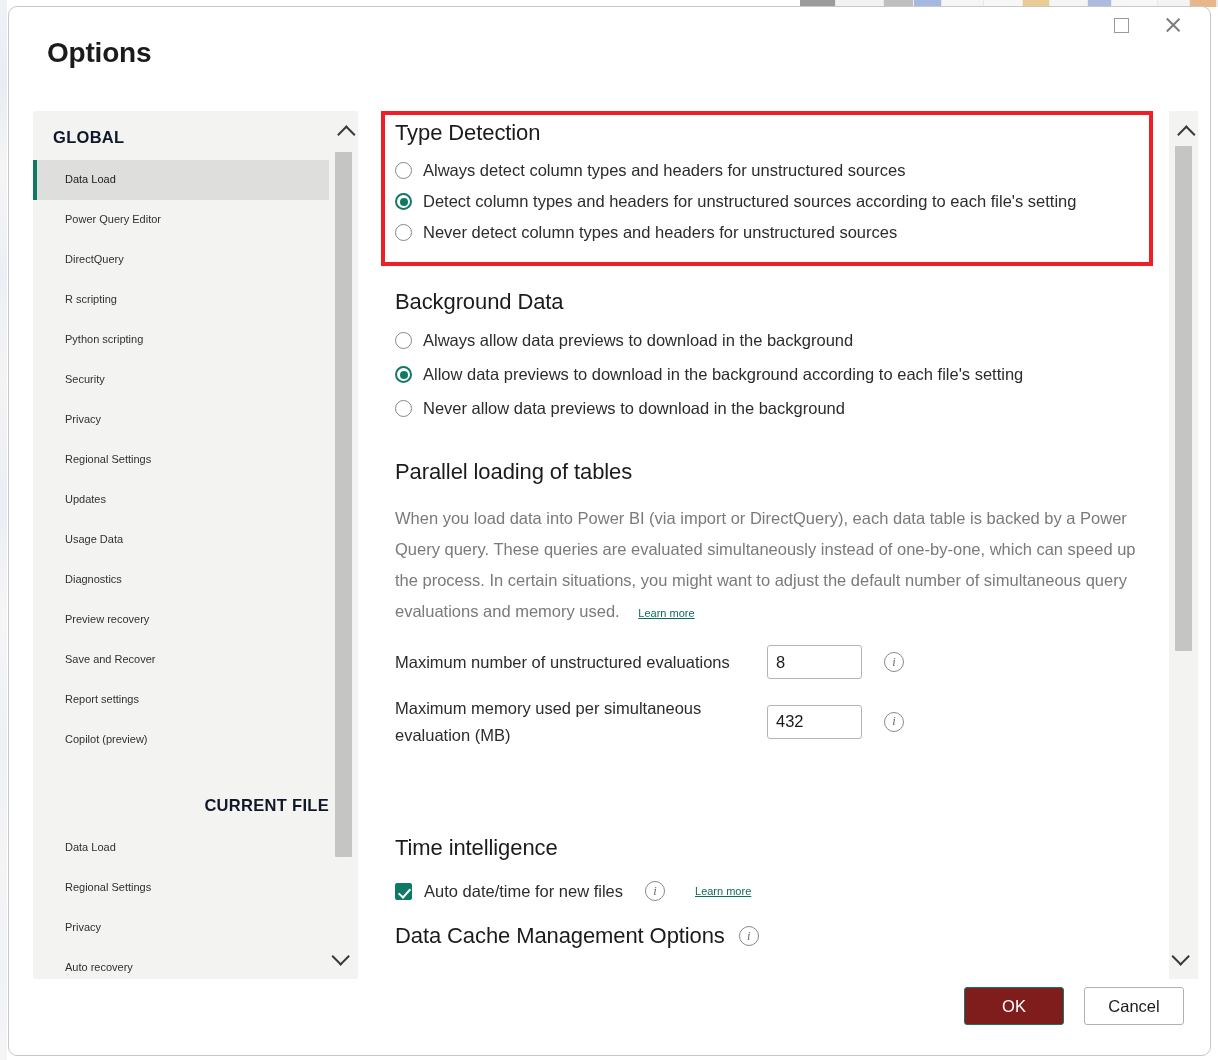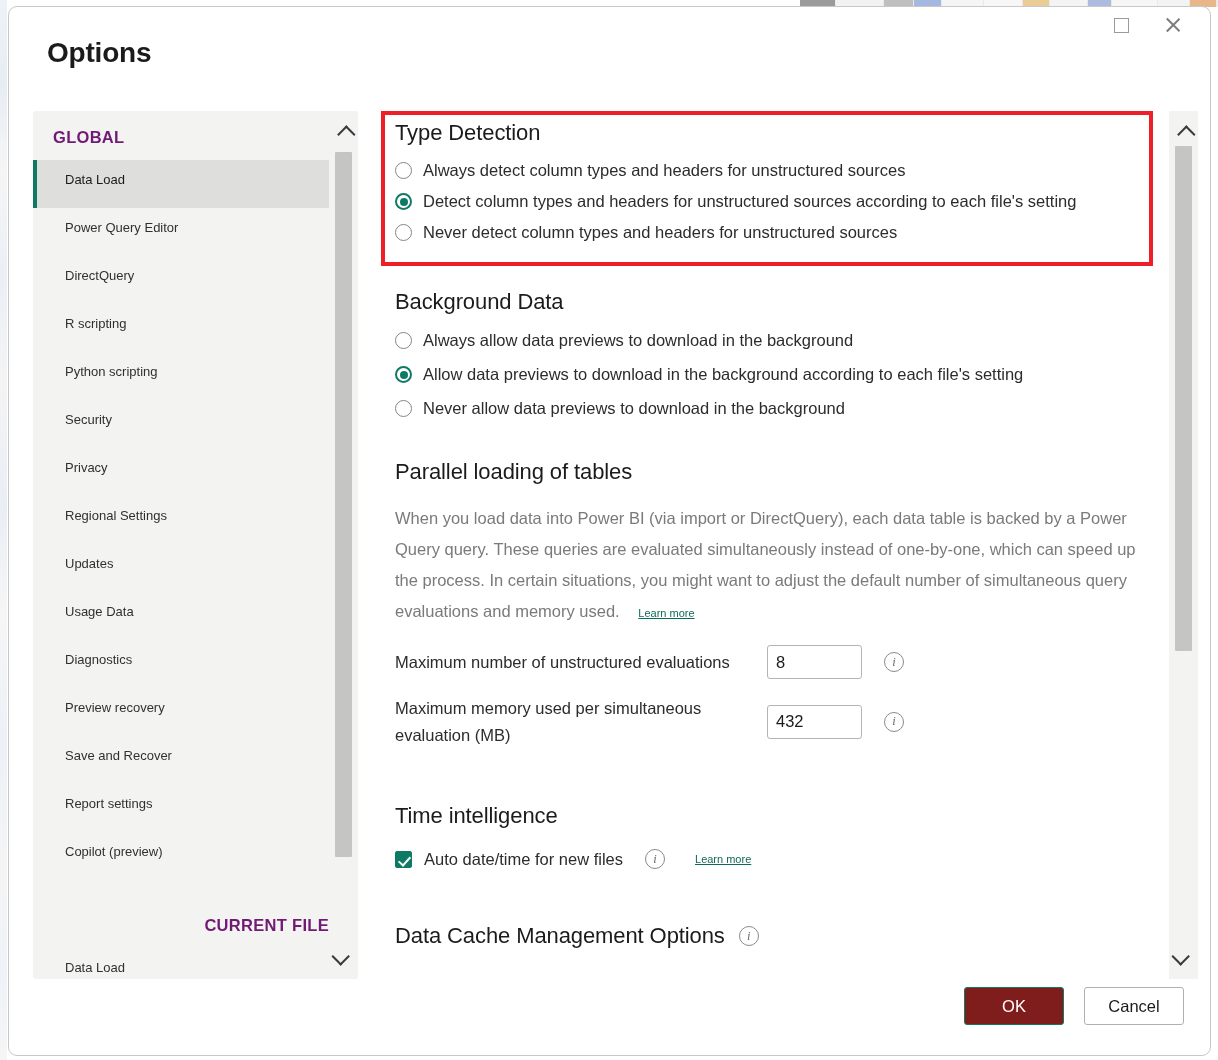--- a/index.html
+++ b/index.html
@@ -102,32 +102,32 @@
   }
   .side-scroll-area {
     position: absolute;
     left: 0; top: 0;
     width: 296px; height: 100%;
     padding-top: 17px;
   }
   .side-group-label {
     font-size: 16.5px;
     font-weight: bold;
-    color: #701a75;
+    color: #0f172a;
     padding: 0 0 0 20px;
     margin-bottom: 13px;
     letter-spacing: 0.3px;
   }
   .side-group-label.second { margin-top: 36px; text-align: right; }
   .side-item {
     position: relative;
-    height: 48px;
+    height: 40px;
     line-height: 39px;
     padding-left: 32px;
-    font-size: 13px;
+    font-size: 11px;
     color: #32302f;
     cursor: pointer;
   }
   .side-item.active {
     background: #dededc;
     color: #1b1b1b;
   }
   .side-item.active::before {
     content: "";
     position: absolute;
@@ -498,21 +498,21 @@
       </div>
 
       <div class="field-row" style="margin-top:16px;">
         <span class="field-label" style="width:372px;display:inline-block;">Maximum memory used per simultaneous evaluation (MB)</span>
         <input class="num-input" type="text" value="432" style="">
         <span style="width:22px;"></span>
         <span class="info-icon">i</span>
       </div>
     </div>
 
-    <div style="position:absolute;left:14px;top:692px;">
+    <div style="position:absolute;left:14px;top:724px;">
       <div class="section-h">Time intelligence</div>
 
       <div style="display:flex;align-items:center;margin-top:20px;">
         <span class="checkbox"></span>
         <span class="radio-label" style="margin-left:12px;">Auto date/time for new files</span>
         <span style="width:22px;"></span>
         <span class="info-icon">i</span>
         <span style="width:30px;"></span>
         <span class="link">Learn more</span>
       </div>

